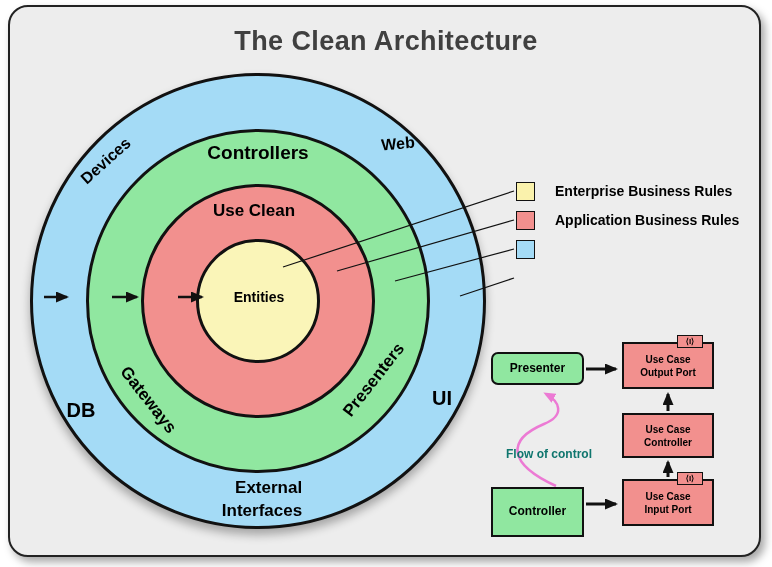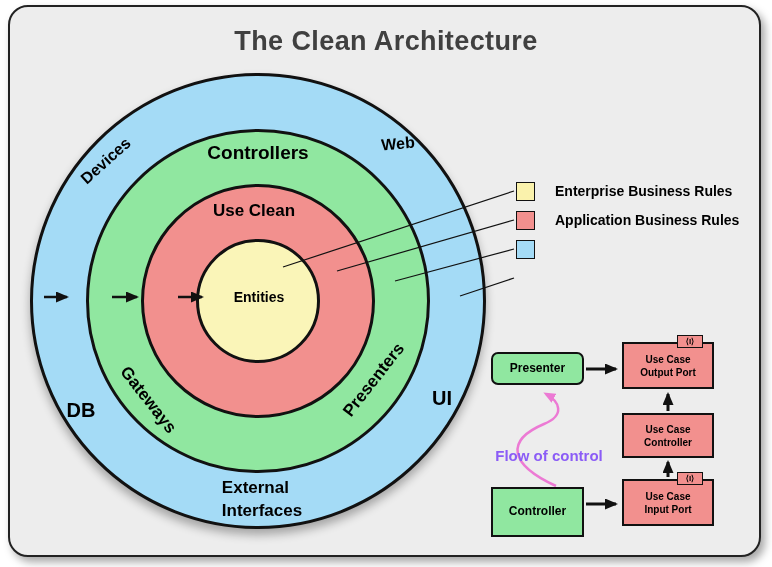--- a/index.html
+++ b/index.html
@@ -28,21 +28,21 @@
   }
   .l-controllers { left: 258px; top: 153px; font-size: 19px; }
   .l-usecases    { left: 254px; top: 211px; font-size: 17px; }
   .l-entities    { left: 259px; top: 297px; font-size: 14px; }
   .l-devices     { left: 106px; top: 161px; font-size: 16px; transform: translate(-50%,-50%) rotate(-42deg); }
   .l-web         { left: 398px; top: 144px; font-size: 16px; transform: translate(-50%,-50%) rotate(-5deg); }
   .l-db          { left: 81px;  top: 410px; font-size: 20px; }
   .l-ui          { left: 442px; top: 398px; font-size: 20px; }
   .l-gateways    { left: 148px; top: 400px; font-size: 17px; transform: translate(-50%,-50%) rotate(52deg); }
   .l-presenters  { left: 374px; top: 380px; font-size: 17px; transform: translate(-50%,-50%) rotate(-52deg); }
-  .l-external    { left: 262px; top: 500px; font-size: 17px; text-align: left; line-height: 1.35; }
+  .l-external    { left: 262px; top: 500px; font-size: 17px; text-align: right; line-height: 1.35; }
   .legend { position: absolute; left: 516px; top: 181px; display: flex; flex-direction: column; gap: 9px; z-index: 4; }
   .legend-row { display: flex; align-items: center; gap: 20px; height: 20px; }
   .swatch { width: 19px; height: 19px; border: 1.5px solid #111; box-sizing: border-box; flex: 0 0 auto; }
   .legend-label { font-weight: bold; font-size: 14px; color: #000; white-space: nowrap; }
   .fbox {
     position: absolute; border: 2px solid #111; box-sizing: border-box;
     display: flex; flex-direction: column; align-items: center; justify-content: center;
     font-weight: bold; font-size: 10px; line-height: 1.3; text-align: center; color: #000; z-index: 5;
   }
   .b-presenter  { left: 491px; top: 352px; width: 93px; height: 33px; font-size: 12px; }
@@ -52,21 +52,21 @@
   .b-input      { left: 622px; top: 479px; width: 92px; height: 47px; }
   .itab {
     position: absolute; width: 26px; height: 13px; border: 1.5px solid #111; box-sizing: border-box;
     display: flex; align-items: center; justify-content: center;
     font-size: 8px; font-weight: bold; color: #000; z-index: 6;
   }
   .t-output { left: 677px; top: 335px; }
   .t-input  { left: 677px; top: 472px; }
   .flow-label {
     position: absolute; left: 494px; top: 447px; width: 110px; text-align: center;
-    font-weight: bold; font-size: 15px; color: #8b5cf6; z-index: 6;
+    font-weight: bold; font-size: 12px; color: #0f766e; z-index: 6;
   }
 </style>
 </head>
 <body>
 
 <div class="stage">
   <div class="card"></div>
 
   <div class="title">The Clean Architecture</div>
 

